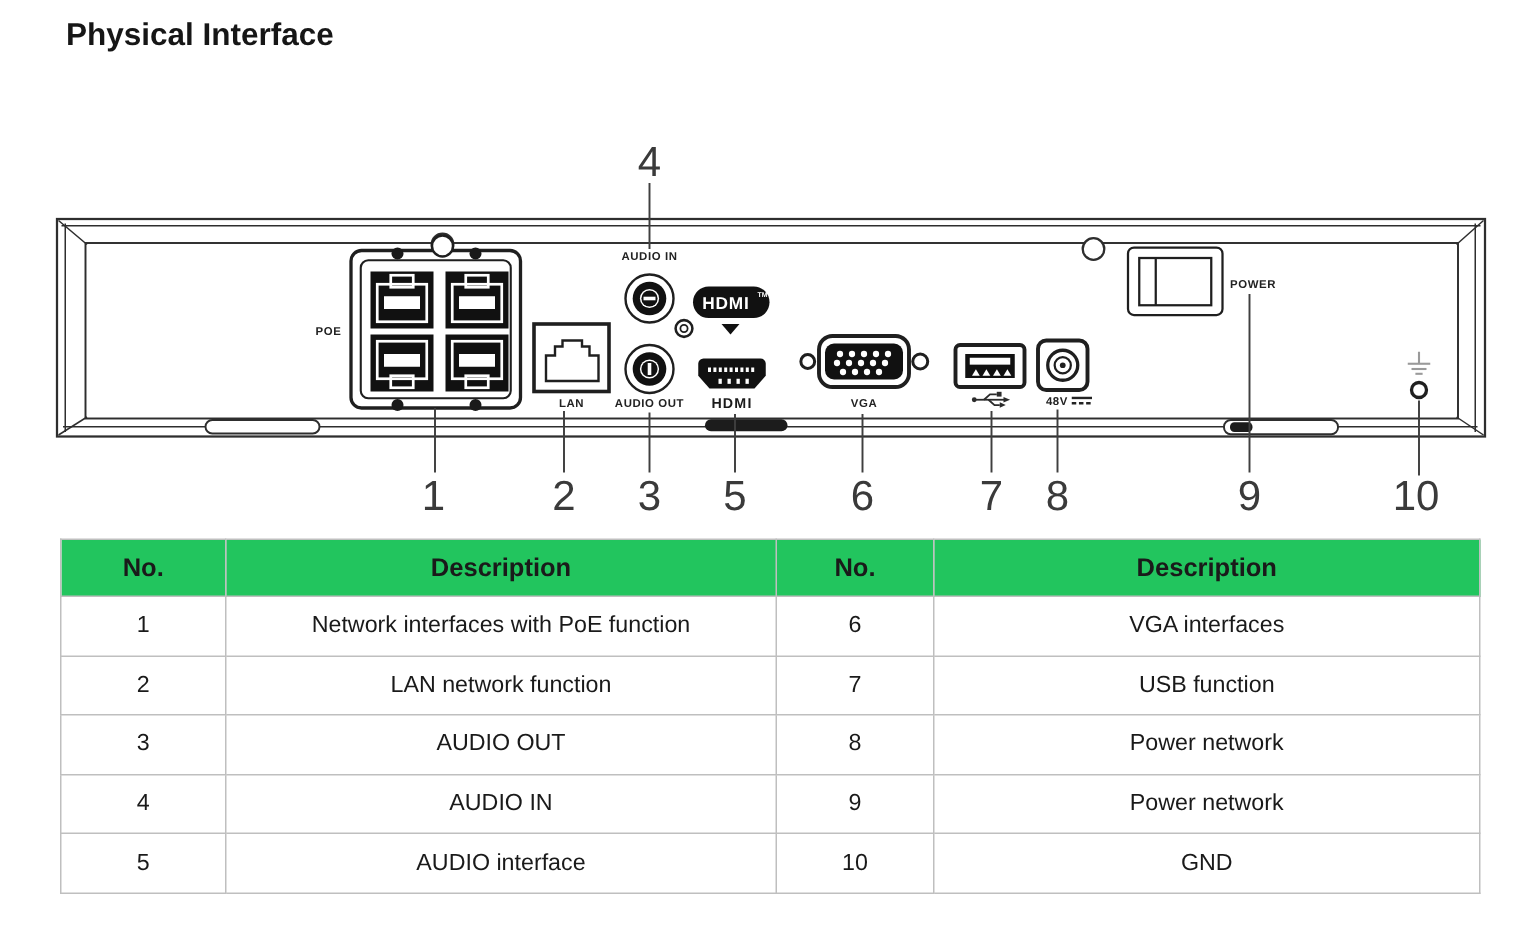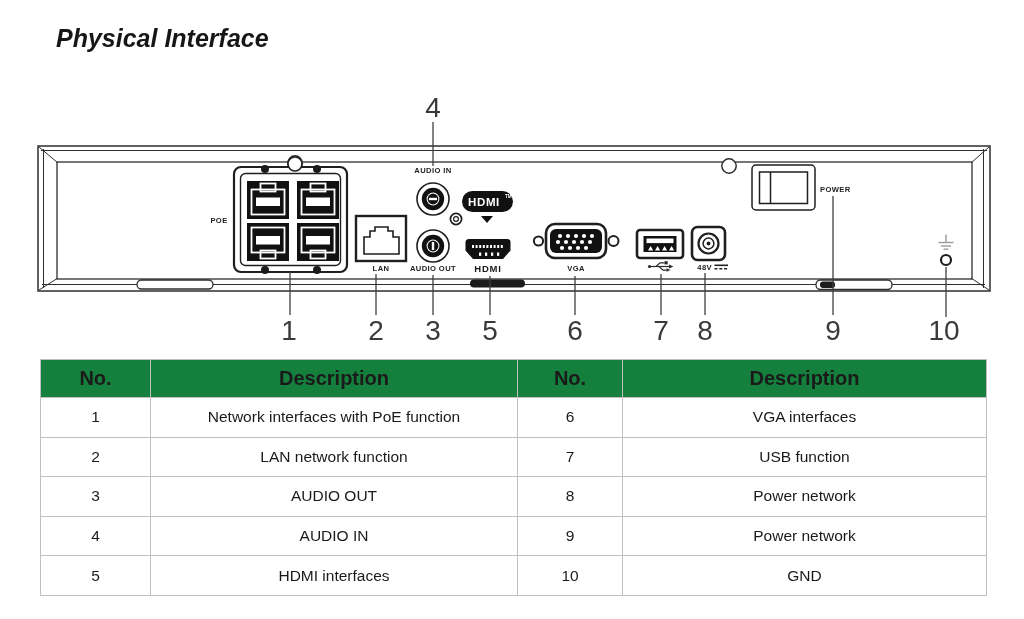--- a/index.html
+++ b/index.html
@@ -1,22 +1,22 @@
 <!DOCTYPE html>
 <html><head>
 <meta charset="utf-8">
 <style>
   html,body { margin:0; padding:0; background:#ffffff; }
   .page {
     position:relative; width:1024px; height:619px; background:#ffffff;
     font-family:"Liberation Sans", sans-serif; color:#1a1a1a; overflow:hidden;
   }
   .page-title {
-    position:absolute; left:40px; top:8px; margin:16px;
-    font-size:25px; font-weight:700; color:#161616; letter-spacing:0;font-style:italic;
+    position:absolute; left:40px; top:8px; margin:4px;
+    font-size:21px; font-weight:700; color:#161616; letter-spacing:0;
   }
   .diagram-svg { position:absolute; left:0; top:0; }
 
   
   .port-label { font-family:"Liberation Sans", sans-serif; font-size:7.6px; font-weight:700;
                 fill:#222222; letter-spacing:0.4px; }
   .callout-num { font-family:"Liberation Sans", sans-serif; font-size:28px; fill:#3a3a3a; }
   .hdmi-badge-text { font-family:"Liberation Sans", sans-serif; font-size:11.5px; font-weight:800;
                      fill:#ffffff; letter-spacing:0.6px; }
   .hdmi-badge-tm { font-family:"Liberation Sans", sans-serif; font-size:4.6px; font-weight:700; fill:#ffffff; }
@@ -25,21 +25,21 @@
 
   
   .iface-table {
     position:absolute; left:40px; top:359px; width:946px;
     border-collapse:collapse; table-layout:fixed;
   }
   .iface-table th, .iface-table td {
     border:1px solid #bfbfbf; text-align:center; vertical-align:middle;
     font-family:"Liberation Sans", sans-serif; color:#1a1a1a; padding:0;
   }
-  .iface-table th { background:#15803d; font-size:20px; font-weight:700; height:37px; }
+  .iface-table th { background:#22c55e; font-size:17px; font-weight:700; height:37px; }
   .iface-table td { background:#ffffff; font-size:15.5px; font-weight:400; height:38.6px; }
 </style>
 </head>
 <body>
 
 <div class="page">
 
   <h1 class="page-title">Physical Interface</h1>
 
   <svg class="diagram-svg" width="1024" height="352" viewBox="0 0 1024 352">
@@ -268,20 +268,20 @@
         <td>Power network</td>
       </tr>
       <tr>
         <td>4</td>
         <td>AUDIO IN</td>
         <td>9</td>
         <td>Power network</td>
       </tr>
       <tr>
         <td>5</td>
-        <td>HDMI interfaces</td>
+        <td>AUDIO interface</td>
         <td>10</td>
         <td>GND</td>
       </tr>
     </tbody>
   </table>
 
 </div>
 
 </body></html>

